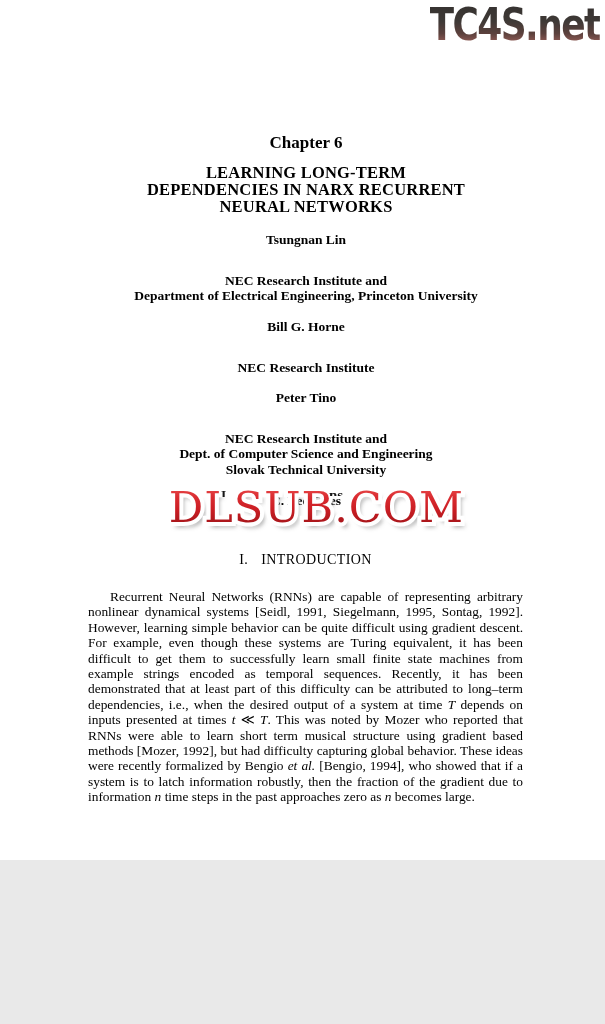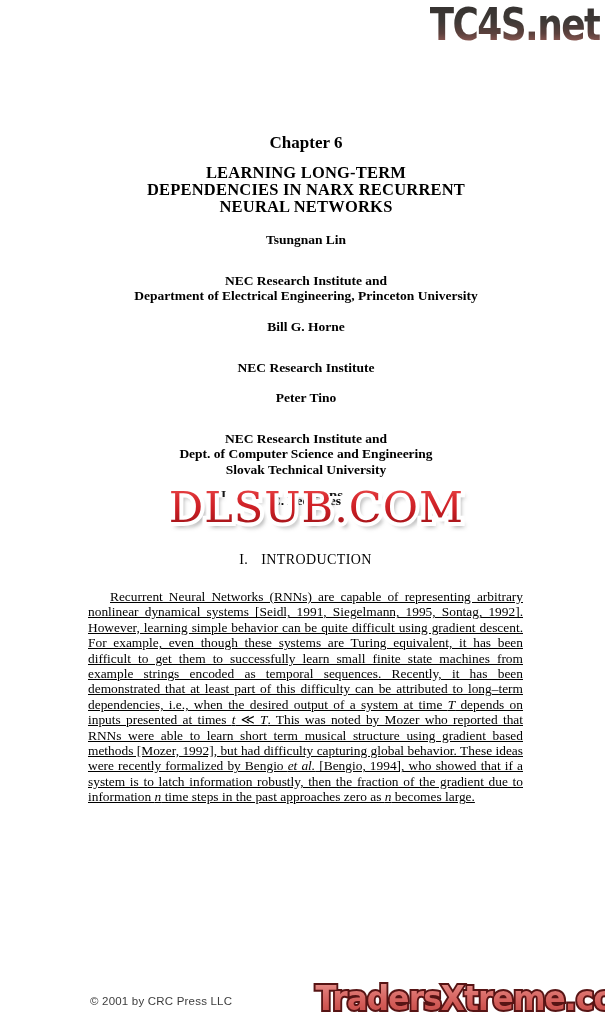--- a/index.html
+++ b/index.html
@@ -1,17 +1,17 @@
 <!DOCTYPE html>
 <html><head>
 <meta charset="utf-8">
 <style>
   html,body{margin:0;padding:0;background:#e9e9e9;}
   .page{
-    position:relative;width:605px;height:1024px;margin:0 auto;
+    position:relative;width:605px;height:860px;margin:0 auto;
     background:#ffffff;overflow:hidden;color:#000;
     font-family:"Liberation Serif",serif;
   }
 
   
   .tc4s{
     position:absolute;top:1px;right:5px;z-index:2;
     font-family:"DejaVu Sans","Liberation Sans",sans-serif;
     font-weight:700;font-size:45px;line-height:48px;letter-spacing:-2px;
     transform:scaleX(0.80);transform-origin:right top;
@@ -61,21 +61,21 @@
   
   .intro{
     position:absolute;left:88px;top:551px;width:435px;text-align:center;
     font-weight:400;font-size:14px;line-height:17px;letter-spacing:0.4px;
   }
   .intro .sec-num{margin-right:13px;}
   .body-text{
     position:absolute;left:88px;top:589px;width:435px;
     font-size:13.4px;line-height:15.4px;text-align:justify;
   }
-  .body-text p{margin:0;text-indent:22px;text-decoration:underline;}
+  .body-text p{margin:0;text-indent:22px;}
   .it{font-style:italic;}
 
   
   .copyright{
     position:absolute;left:90px;top:994px;
     font-family:"Liberation Sans",sans-serif;font-size:11.5px;line-height:14px;
     color:#3d3d3d;letter-spacing:0.2px;
   }
 
   

